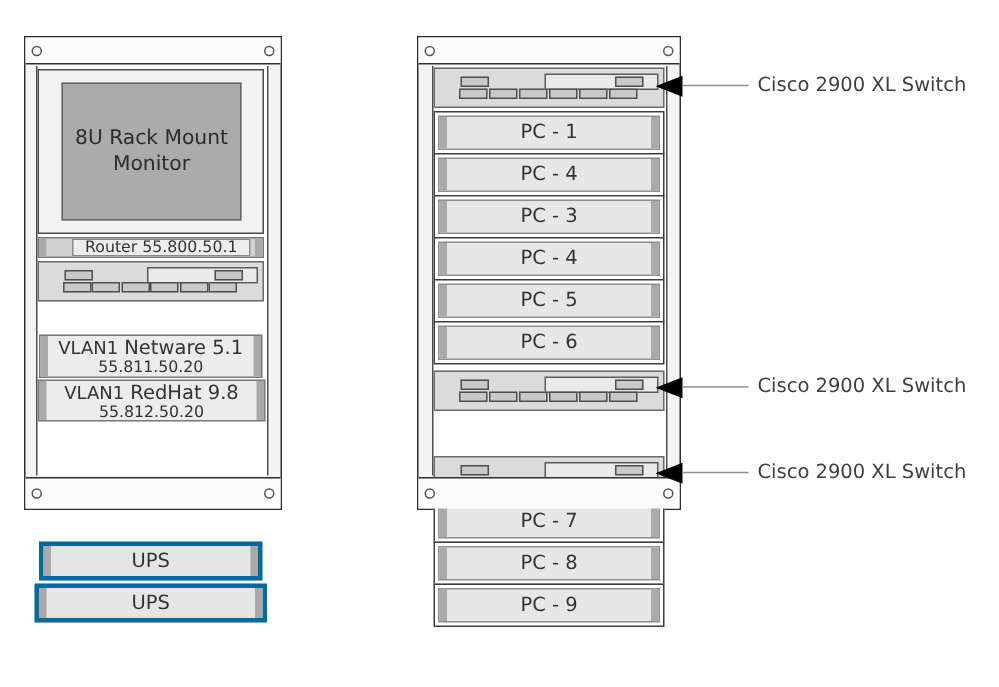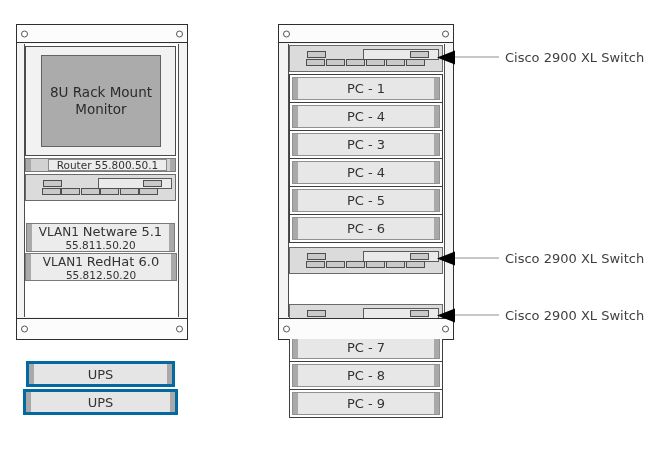--- a/index.html
+++ b/index.html
@@ -108,21 +108,21 @@
 
       <div class="server-unit capped" style="top:179px; left:1px; right:3px; height:29px;">
         <div class="srv-line1">
           <span class="srv-vlan">VLAN1</span><span class="srv-os">Netware 5.1</span>
         </div>
         <div class="srv-ip">55.811.50.20</div>
       </div>
 
       <div class="server-unit capped" style="top:209px; left:0; right:1px; height:28px;">
         <div class="srv-line1">
-          <span class="srv-vlan">VLAN1</span><span class="srv-os">RedHat 6.0</span>
+          <span class="srv-vlan">VLAN1</span><span class="srv-os">RedHat 9.8</span>
         </div>
         <div class="srv-ip">55.812.50.20</div>
       </div>
 
       <div class="ups-unit capped" style="top:317px; left:1px; right:3px; height:26px;">
         <span>UPS</span>
       </div>
       <div class="ups-unit capped" style="top:345px; left:-2px; right:0; height:26px;">
         <span>UPS</span>
       </div>

